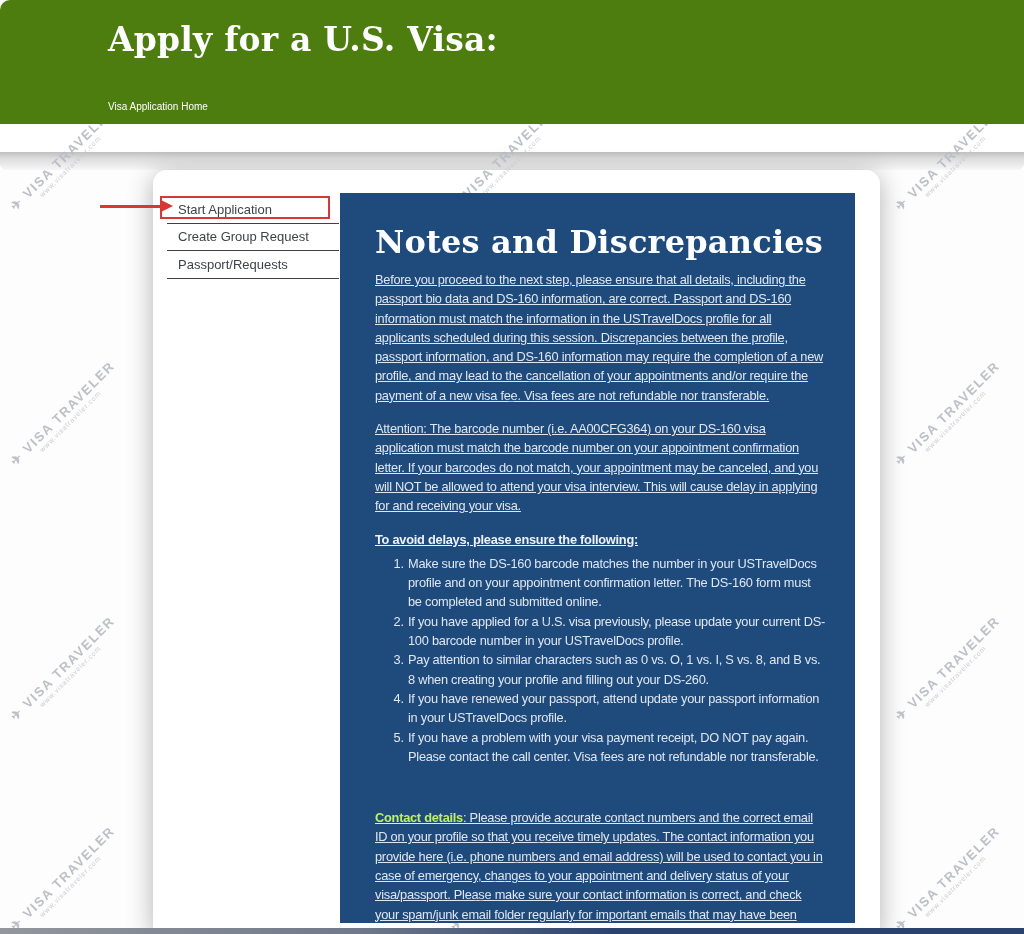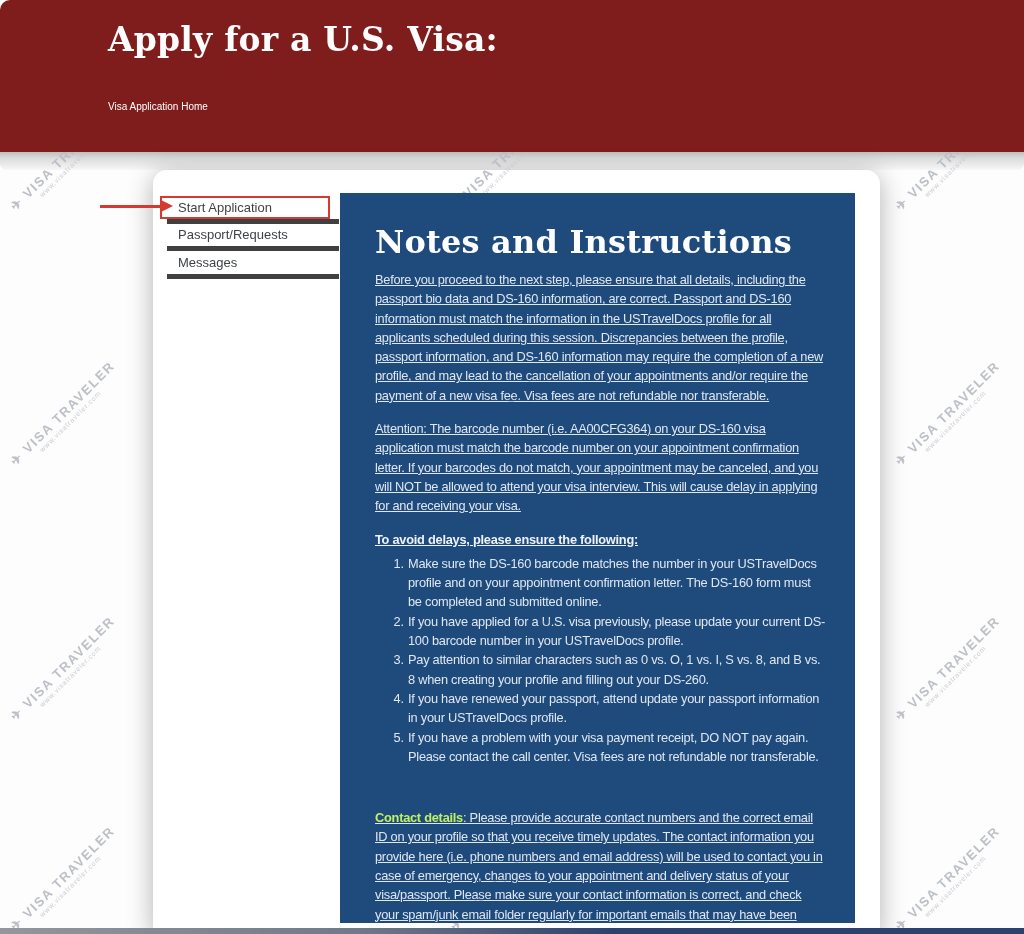--- a/index.html
+++ b/index.html
@@ -7,22 +7,22 @@
   body {
     font-family:"Liberation Sans", sans-serif;
     background:#ffffff;
     position:relative;
     overflow:hidden;
   }
   .screen { position:absolute; inset:0; }
 
   
   .top-header {
-    position:absolute; left:0; top:0; width:1024px; height:152px;
-    background:#7f1d1d;
+    position:absolute; left:0; top:0; width:1024px; height:124px;
+    background:#4d7c0f;
     border-top-left-radius:10px;
   }
   .top-header h1 {
     position:absolute; left:108px; top:20px;
     font-family:"DejaVu Serif", serif;
     font-size:33px; font-weight:bold; color:#fdfdfd;
     letter-spacing:0.2px;
   }
   .home-link {
     position:absolute; left:108px; top:101px;
@@ -51,21 +51,21 @@
     z-index:2;
   }
 
   
   .sidebar {
     position:absolute; left:14px; top:26px; width:172px;
   }
   .menu-item {
     height:27.5px; display:flex; align-items:center;
     padding-left:11px;
-    border-bottom:5px solid #404040;
+    border-bottom:1px solid #404040;
     font-size:13px; color:#3f4347;
     cursor:pointer;
   }
 
   
   .panel {
     position:absolute; left:187px; top:23px; width:515px; height:730px;
     background:#1f4a7c;
     padding:30px 30px 0 35px;
     color:#e2e9f3;
@@ -149,29 +149,29 @@
   <div class="gray-band"></div>
   <div class="page-bg"></div>
 
   <div class="card">
 
     <nav class="sidebar">
       <div class="menu-item">
         <span>Start Application</span>
       </div>
       <div class="menu-item">
+        <span>Create Group Request</span>
+      </div>
+      <div class="menu-item">
         <span>Passport/Requests</span>
       </div>
-      <div class="menu-item">
-        <span>Messages</span>
-      </div>
     </nav>
 
     <section class="panel">
-      <h2>Notes and Instructions</h2>
+      <h2>Notes and Discrepancies</h2>
       <p>Before you proceed to the next step, please ensure that all details, including the passport bio data and DS-160 information, are correct. Passport and DS-160 information must match the information in the USTravelDocs profile for all applicants scheduled during this session. Discrepancies between the profile, passport information, and DS-160 information may require the completion of a new profile, and may lead to the cancellation of your appointments and/or require the payment of a new visa fee. Visa fees are not refundable nor transferable.</p>
       <p>Attention: The barcode number (i.e. AA00CFG364) on your DS-160 visa application must match the barcode number on your appointment confirmation letter. If your barcodes do not match, your appointment may be canceled, and you will NOT be allowed to attend your visa interview. This will cause delay in applying for and receiving your visa.</p>
       <p class="bold-line">To avoid delays, please ensure the following:</p>
       <ol>
         <li>Make sure the DS-160 barcode matches the number in your USTravelDocs profile and on your appointment confirmation letter. The DS-160 form must be completed and submitted online.</li>
         <li>If you have applied for a U.S. visa previously, please update your current DS-100 barcode number in your USTravelDocs profile.</li>
         <li>Pay attention to similar characters such as 0 vs. O, 1 vs. I, S vs. 8, and B vs. 8 when creating your profile and filling out your DS-260.</li>
         <li>If you have renewed your passport, attend update your passport information in your USTravelDocs profile.</li>
         <li>If you have a problem with your visa payment receipt, DO NOT pay again. Please contact the call center.  Visa fees are not refundable nor transferable.</li>
       </ol>

